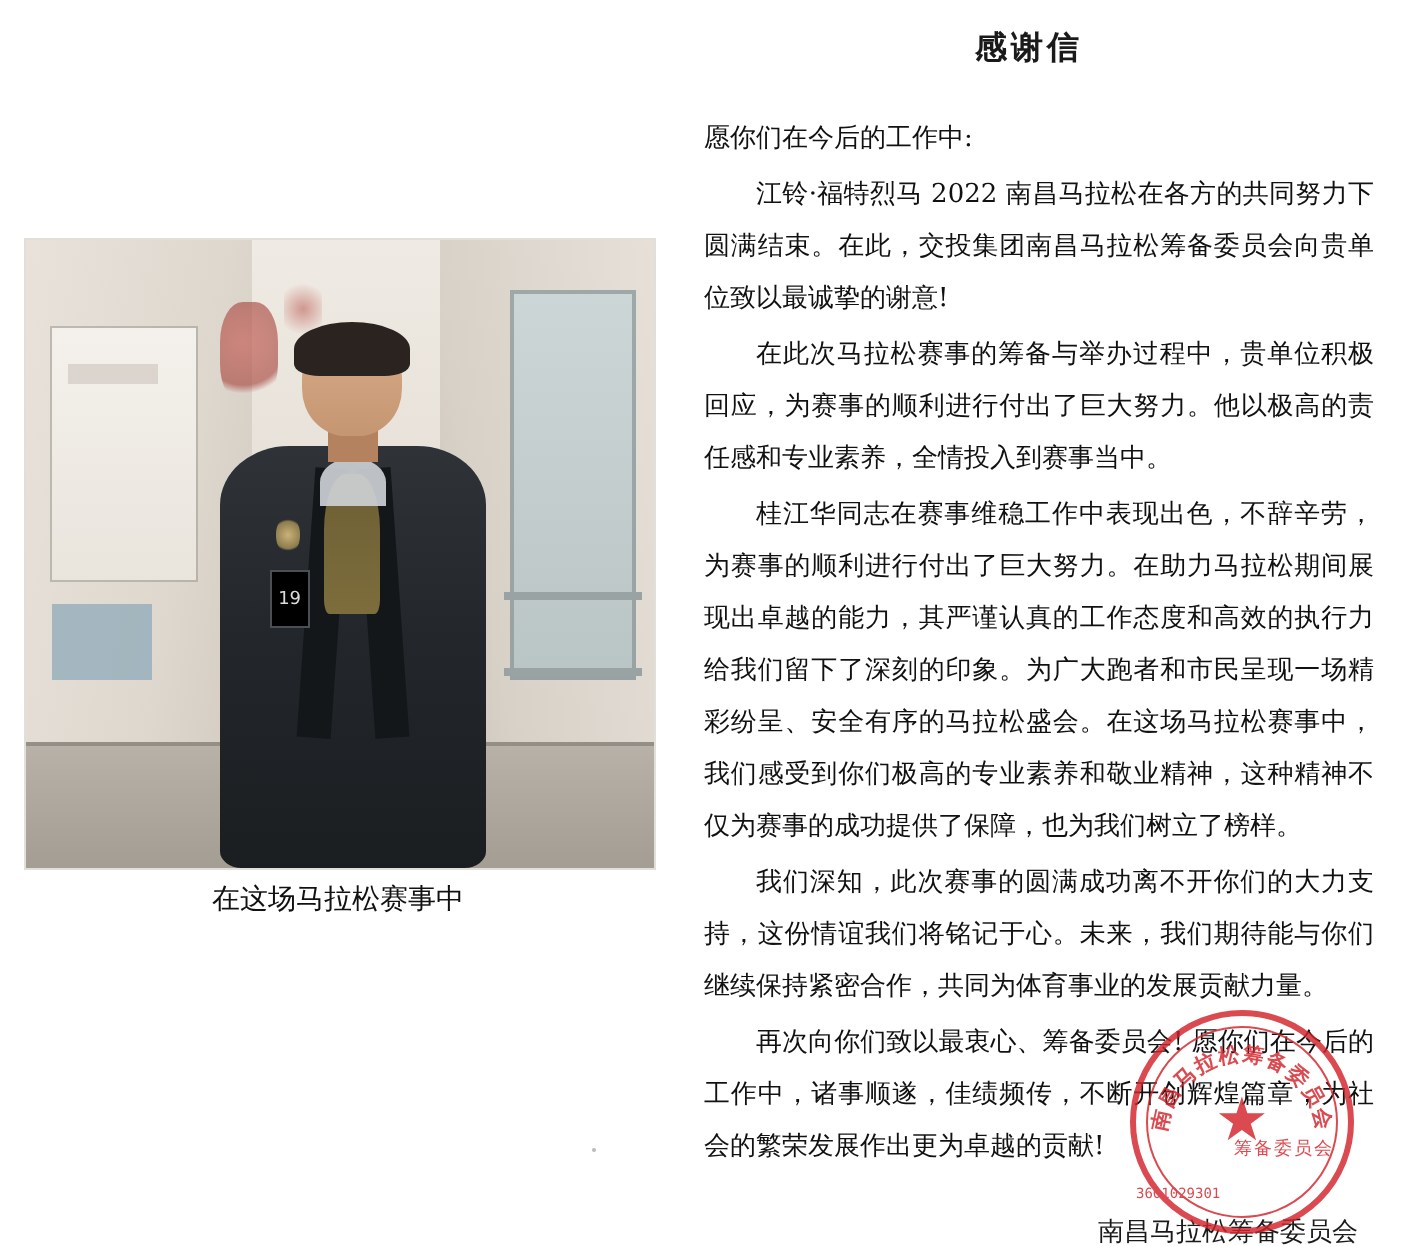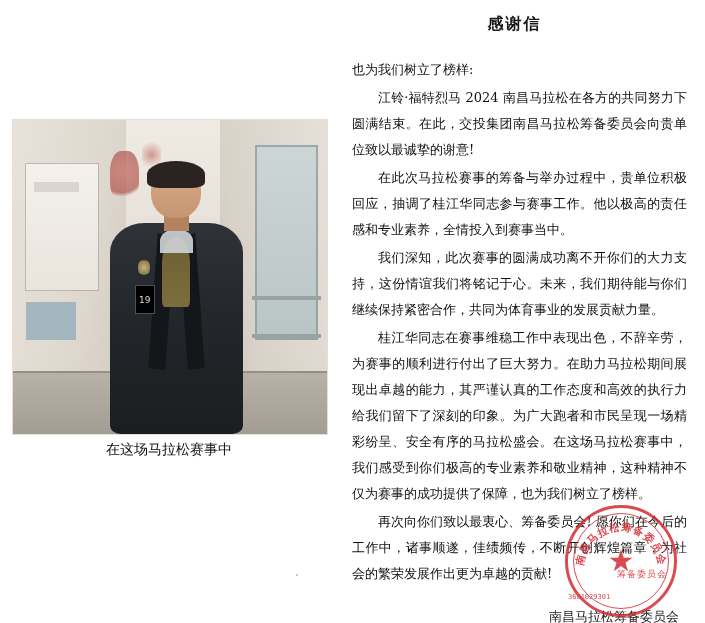--- a/index.html
+++ b/index.html
@@ -289,25 +289,25 @@
         <div class="ph-badge">19</div>
       </div>
     </div>
     <div class="photo-caption">在这场马拉松赛事中</div>
   </div>
 
   <div class="right-col">
     <div class="letter-title">感谢信</div>
 
     <div class="letter-body">
-      <p>也为我们树立了榜样:</p>
-      <p class="indent">江铃·福特烈马 2024 南昌马拉松在各方的共同努力下圆满结束。在此，交投集团南昌马拉松筹备委员会向贵单位致以最诚挚的谢意!</p>
-      <p class="indent">在此次马拉松赛事的筹备与举办过程中，贵单位积极回应，抽调了桂江华同志参与赛事工作。他以极高的责任感和专业素养，全情投入到赛事当中。</p>
+      <p>愿你们在今后的工作中:</p>
+      <p class="indent">江铃·福特烈马 2022 南昌马拉松在各方的共同努力下圆满结束。在此，交投集团南昌马拉松筹备委员会向贵单位致以最诚挚的谢意!</p>
+      <p class="indent">在此次马拉松赛事的筹备与举办过程中，贵单位积极回应，为赛事的顺利进行付出了巨大努力。他以极高的责任感和专业素养，全情投入到赛事当中。</p>
+      <p class="indent">桂江华同志在赛事维稳工作中表现出色，不辞辛劳，为赛事的顺利进行付出了巨大努力。在助力马拉松期间展现出卓越的能力，其严谨认真的工作态度和高效的执行力给我们留下了深刻的印象。为广大跑者和市民呈现一场精彩纷呈、安全有序的马拉松盛会。在这场马拉松赛事中，我们感受到你们极高的专业素养和敬业精神，这种精神不仅为赛事的成功提供了保障，也为我们树立了榜样。</p>
       <p class="indent">我们深知，此次赛事的圆满成功离不开你们的大力支持，这份情谊我们将铭记于心。未来，我们期待能与你们继续保持紧密合作，共同为体育事业的发展贡献力量。</p>
-      <p class="indent">桂江华同志在赛事维稳工作中表现出色，不辞辛劳，为赛事的顺利进行付出了巨大努力。在助力马拉松期间展现出卓越的能力，其严谨认真的工作态度和高效的执行力给我们留下了深刻的印象。为广大跑者和市民呈现一场精彩纷呈、安全有序的马拉松盛会。在这场马拉松赛事中，我们感受到你们极高的专业素养和敬业精神，这种精神不仅为赛事的成功提供了保障，也为我们树立了榜样。</p>
       <p class="indent">再次向你们致以最衷心、筹备委员会! 愿你们在今后的工作中，诸事顺遂，佳绩频传，不断开创辉煌篇章，为社会的繁荣发展作出更为卓越的贡献!</p>
     </div>
 
     <div class="sign-block">
       <div>南昌马拉松筹备委员会</div>
 
     </div>
 
     <div class="seal">
       <svg class="seal-arc" viewBox="0 0 112 112">

